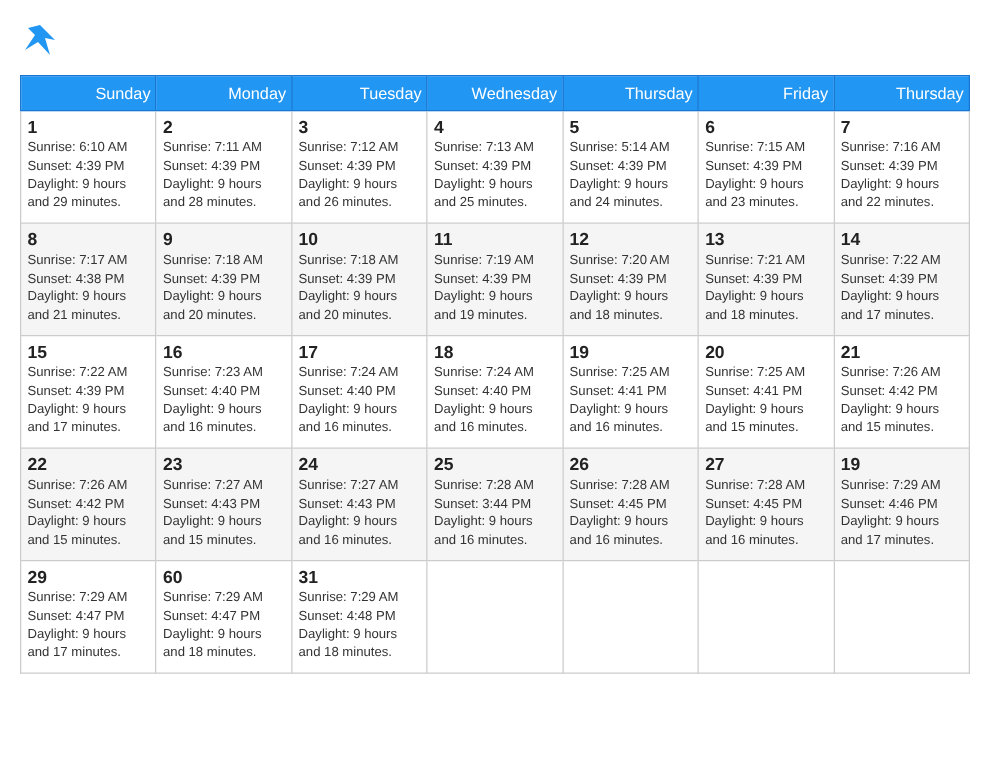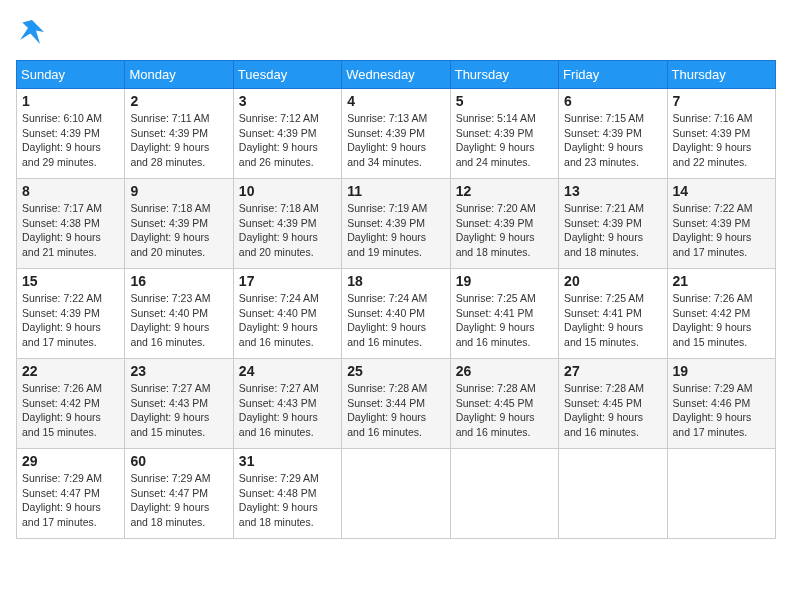--- a/index.html
+++ b/index.html
@@ -48,21 +48,21 @@
     }
     .calendar {
       width: 100%;
       border-collapse: collapse;
       font-size: 11px;
     }
     .calendar th {
       background: #2196F3;
       color: #fff;
       padding: 6px 4px;
-      text-align: left;
+      text-align: right;
       font-size: 13px;
       font-weight: normal;
       border: 1px solid #1976D2;
     }
     .calendar td {
       border: 1px solid #ccc;
       vertical-align: top;
       padding: 4px 5px;
       min-height: 80px;
       height: 90px;
@@ -147,21 +147,21 @@
           <span>Daylight: 9 hours</span><br>
           <span>and 26 minutes.</span>
         </div>
       </td>
         <td>
         <span class="day-number">4</span>
         <div class="day-info">
           <span>Sunrise: 7:13 AM</span><br>
           <span>Sunset: 4:39 PM</span><br>
           <span>Daylight: 9 hours</span><br>
-          <span>and 34 minutes.</span>
+          <span>and 25 minutes.</span>
         </div>
       </td>
         <td>
         <span class="day-number">5</span>
         <div class="day-info">
           <span>Sunrise: 5:14 AM</span><br>
           <span>Sunset: 4:39 PM</span><br>
           <span>Daylight: 9 hours</span><br>
           <span>and 24 minutes.</span>
         </div>

